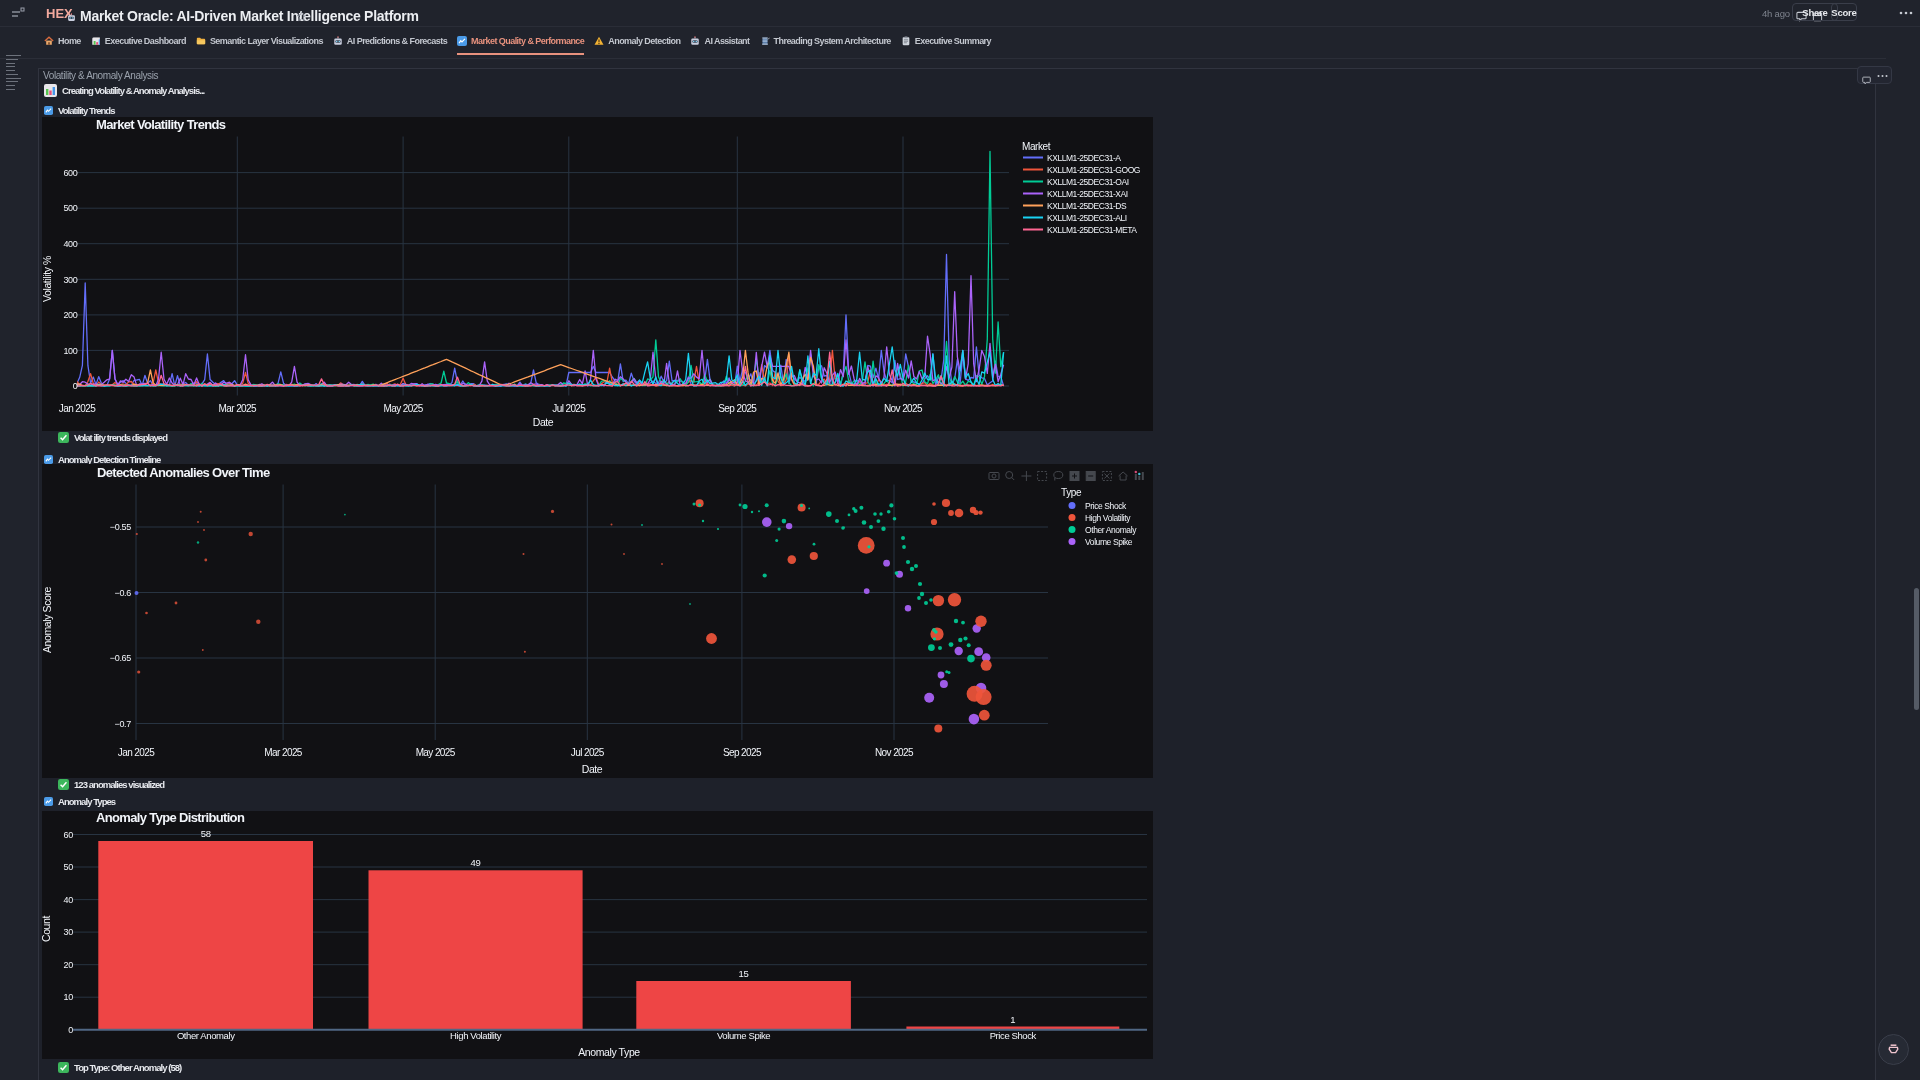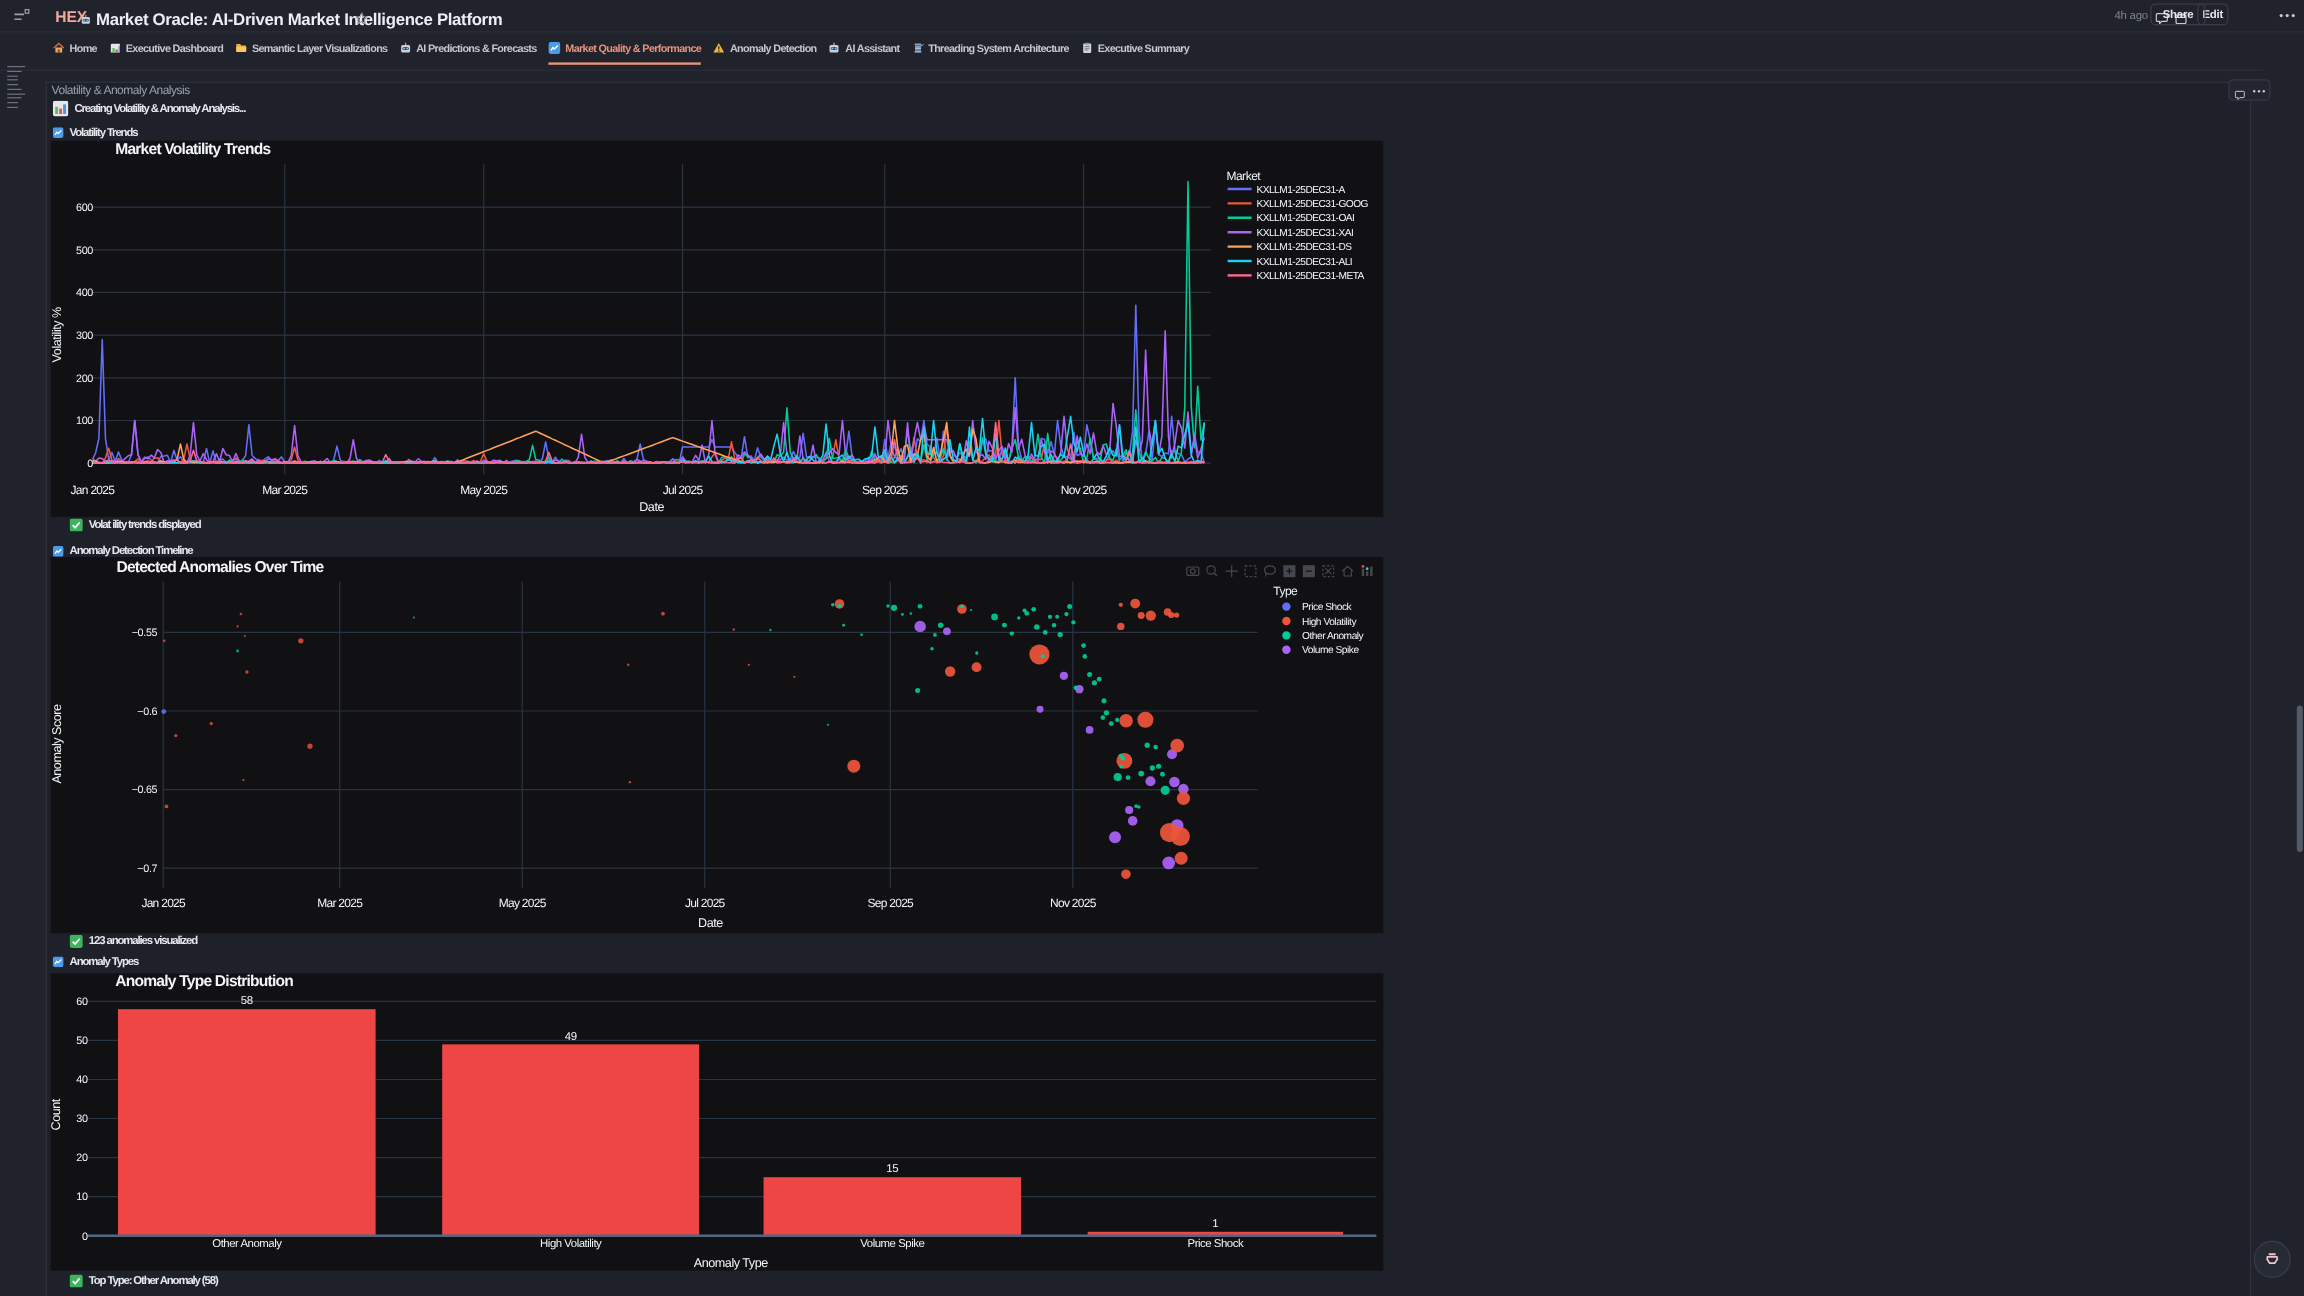--- a/index.html
+++ b/index.html
@@ -48,21 +48,21 @@
   <div style="position:absolute;left:1762px;top:8px;font-size:9.5px;color:#7e838e;letter-spacing:-0.2px">4h ago</div>
   <div style="position:absolute;left:1796px;top:8px"><svg width="11" height="11" viewBox="0 0 12 12">
         <path d="M2 1.5 h8 a1 1 0 0 1 1 1 v5 a1 1 0 0 1 -1 1 h-4 l-2 2 v-2 h-2 a1 1 0 0 1 -1-1 v-5 a1 1 0 0 1 1-1 Z" fill="none" stroke="#c6cad2" stroke-width="1.1"></path>
       </svg></div>
   <div style="position:absolute;left:1812px;top:8px"><svg width="11" height="11" viewBox="0 0 12 12">
         <rect x="1.5" y="2.5" width="9" height="8" rx="1" fill="none" stroke="#c6cad2" stroke-width="1.1"></rect>
         <line x1="1.5" y1="5" x2="10.5" y2="5" stroke="#c6cad2" stroke-width="1.1"></line>
         <line x1="4" y1="1.2" x2="4" y2="3.2" stroke="#c6cad2" stroke-width="1.1"></line>
         <line x1="8" y1="1.2" x2="8" y2="3.2" stroke="#c6cad2" stroke-width="1.1"></line>
       </svg></div>
-  <div class="btn" style="left:1831px;width:26px">Edit</div>
+  <div class="btn" style="left:1831px;width:26px">Score</div>
   <div class="btn" style="left:1792px;width:46px">Share</div>
   <svg width="14" height="6" viewBox="0 0 14 6" style="position:absolute;left:1899px;top:10px">
       <circle cx="2" cy="3" r="1.3" fill="#c6cad2"></circle>
       <circle cx="7" cy="3" r="1.3" fill="#c6cad2"></circle>
       <circle cx="12" cy="3" r="1.3" fill="#c6cad2"></circle>
     </svg>
 </div>
 <div style="position:absolute;left:0;top:58px;width:1886px;height:1px;background:#2b2e38"></div>
 <div id="tabbar">
     <div style="position:absolute;left:44px;top:5px;white-space:nowrap"><div class="tab">

